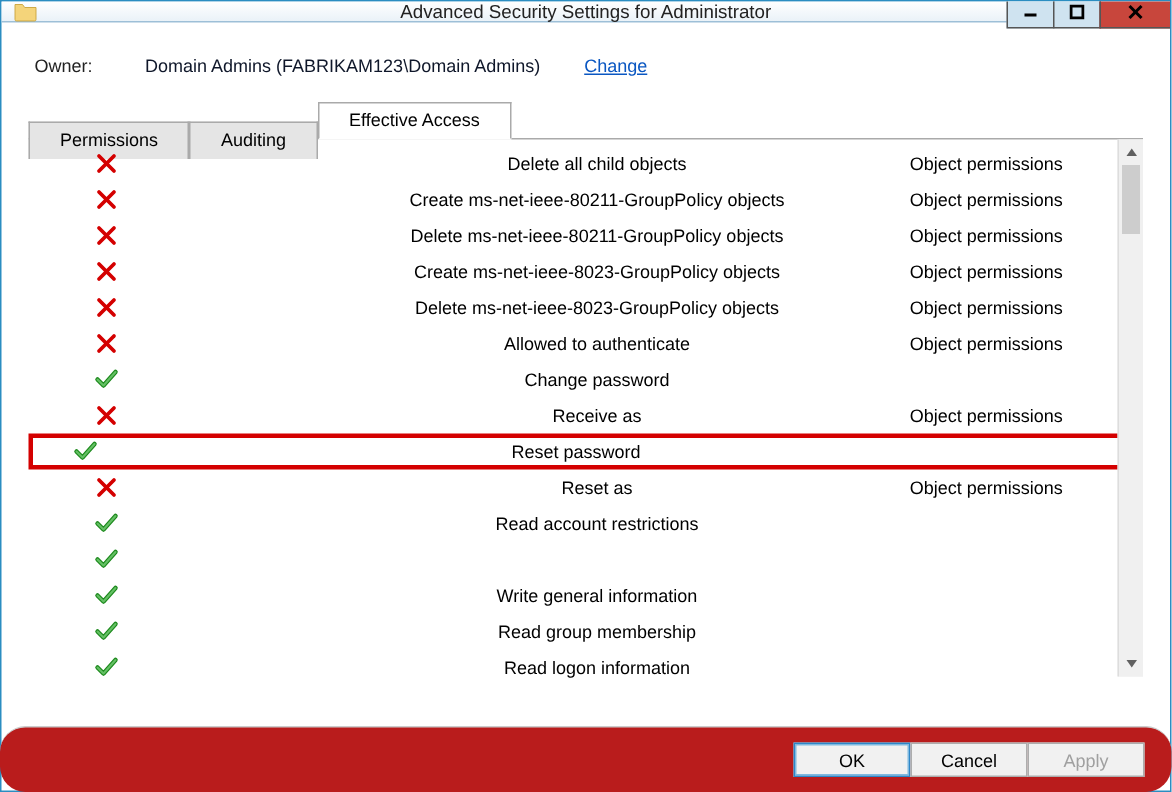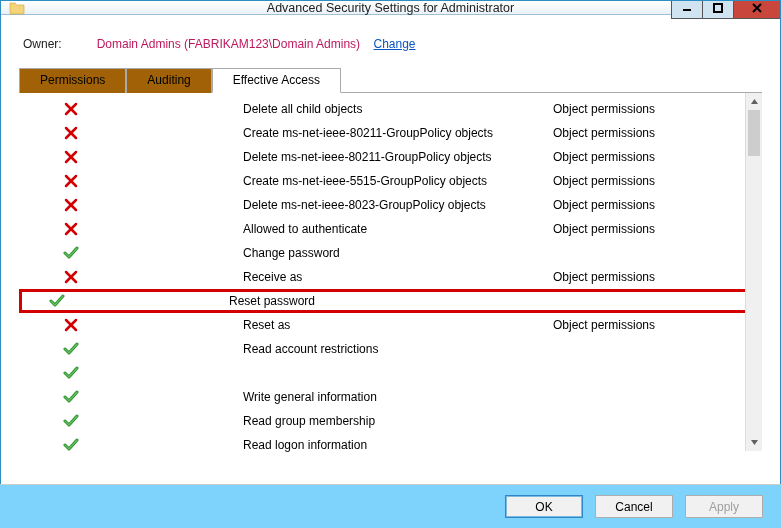--- a/index.html
+++ b/index.html
@@ -59,54 +59,55 @@
   .content {
     padding: 12px 18px 8px 18px;
   }
   .owner-row {
     display: flex;
     align-items: center;
     gap: 35px;
     margin: 10px 0 16px 4px;
   }
   .owner-label { color: #222; }
-  .owner-value { color: #be185d; }
-  .change-link { color: #0a57c2; cursor: pointer; margin-left: 10px; text-decoration: underline; }
+  .owner-value { color: #0f172a; }
+  .change-link { color: #0a57c2; cursor: pointer; margin-left: 26px; text-decoration: underline; }
 
   .tabs {
     display: flex;
     border-bottom: 1px solid #aaa;
     margin-top: 6px;
   }
   .tab {
     padding: 4px 20px 5px 20px;
     border: 1px solid #aaa;
     border-bottom: none;
-    background: #a16207;
+    background: #e5e5e5;
     margin-right: 0px;
     font-size: 12px;
     cursor: pointer;
     position: relative;
-    top: 1px;
+    top: 14px;
   }
   .tab.active {
     background: #fff;
     border-bottom: 1px solid #fff;
     top: 1px;
   }
 
   .list-area {
     position: relative;
     height: 358px;
     border-right: 0;
   }
   .list-scroll {
     position: absolute;
     inset: 0;
     padding: 4px 0 0 0;
+    text-align: center;
   }
   .row-grid {
     display: grid;
     grid-template-columns: 44px 150px 310px auto;
     align-items: center;
     height: 24px;
     padding-left: 30px;
   }
   .row-grid .c1 { padding-left: 14px; }
   .row-grid .c3 { }
@@ -142,23 +143,24 @@
   }
 
   .footer {
     position: absolute;
     bottom: 0; left: 0; right: 0;
     height: 44px;
     border-top: 1px solid #ccc;
     display: flex;
     justify-content: flex-end;
     align-items: center;
-    gap: 12px;
+    gap: 0;
     padding-right: 18px;
-    background: #7dd3fc;
+    background: #b91c1c;
+    border-radius: 17px;
   }
   .btn {
     min-width: 78px;
     height: 23px;
     border: 1px solid #adadad;
     background: #f1f1f1;
     font-size: 12px;
     cursor: pointer;
     padding: 0 12px;
   }
@@ -255,21 +257,21 @@
           <div class="c4">Object permissions</div>
         </div>
         <div class="row-grid">
           <div class="c1">
   <svg width="16" height="16" viewBox="0 0 16 16">
     <line x1="3" y1="3" x2="13" y2="13" stroke="#d40000" stroke-width="2.5" stroke-linecap="round"></line>
     <line x1="13" y1="3" x2="3" y2="13" stroke="#d40000" stroke-width="2.5" stroke-linecap="round"></line>
   </svg>
 </div>
           <div class="c2"></div>
-          <div class="c3">Create ms-net-ieee-5515-GroupPolicy objects</div>
+          <div class="c3">Create ms-net-ieee-8023-GroupPolicy objects</div>
           <div class="c4">Object permissions</div>
         </div>
         <div class="row-grid">
           <div class="c1">
   <svg width="16" height="16" viewBox="0 0 16 16">
     <line x1="3" y1="3" x2="13" y2="13" stroke="#d40000" stroke-width="2.5" stroke-linecap="round"></line>
     <line x1="13" y1="3" x2="3" y2="13" stroke="#d40000" stroke-width="2.5" stroke-linecap="round"></line>
   </svg>
 </div>
           <div class="c2"></div>

